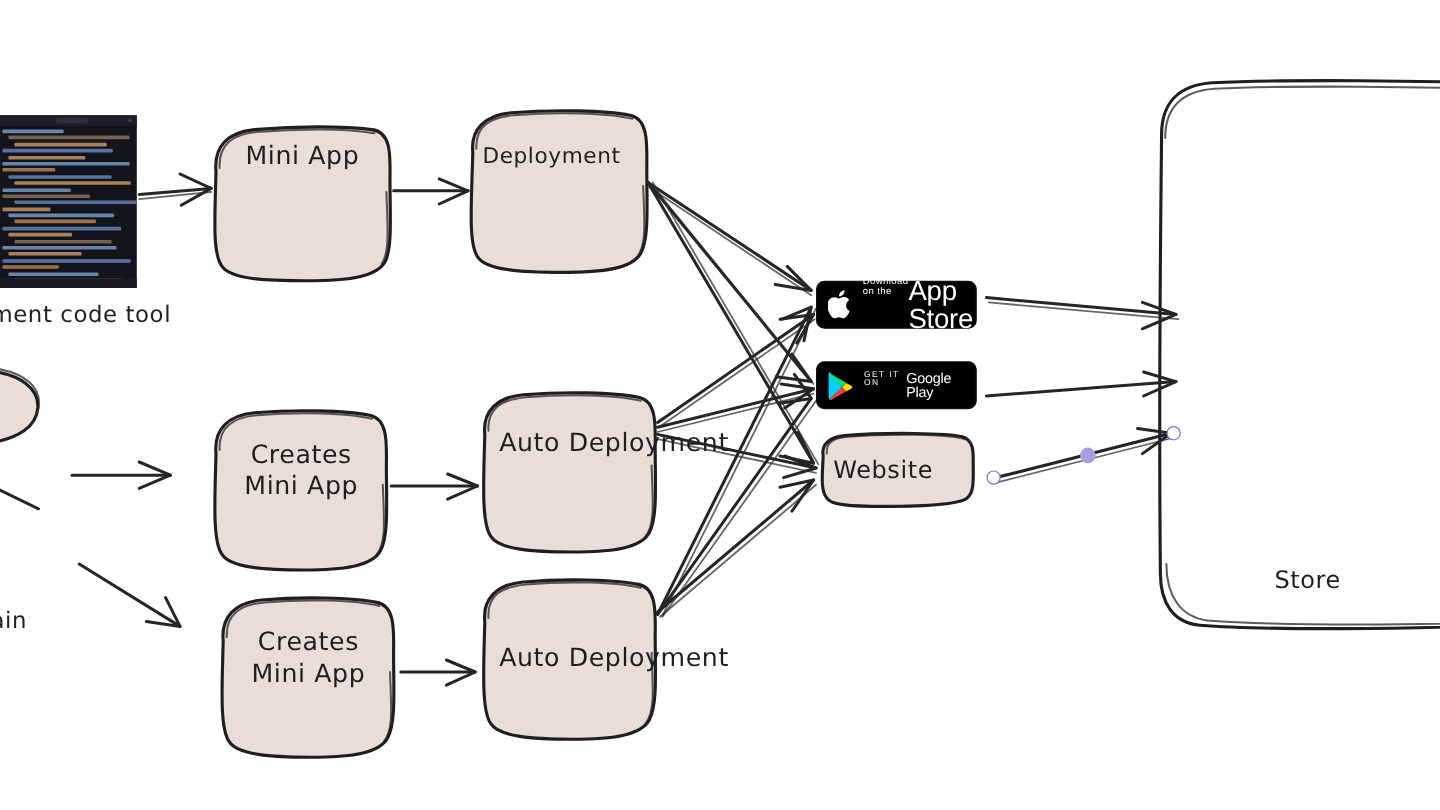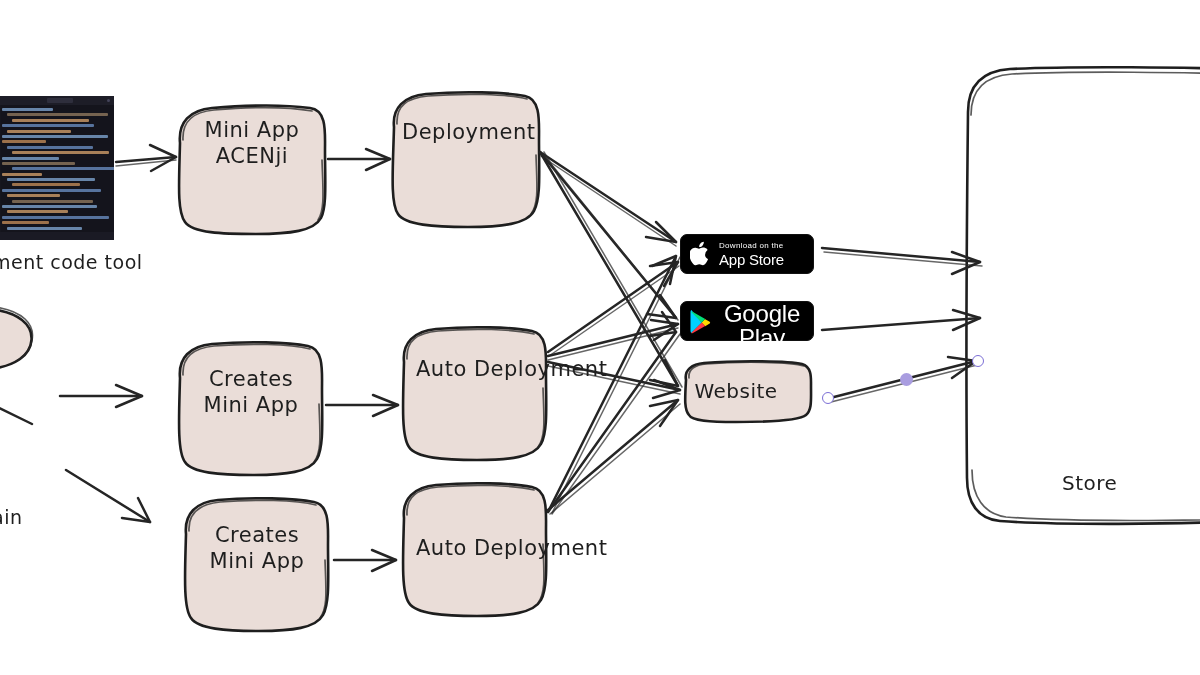--- a/index.html
+++ b/index.html
@@ -114,44 +114,43 @@
   }
   .badge .glyph {
     flex: 0 0 auto;
     display: flex;
     align-items: center;
     justify-content: center;
     margin-right: 7px;
   }
   .badge .txt {
     display: flex;
-    flex-direction: column;
+    flex-direction: row;
     justify-content: center;
     line-height: 1;
   }
   .badge .small {
     color: #ffffff;
     font-size: 8px;
     letter-spacing: 0.3px;
     font-family: "Liberation Sans", sans-serif;
     margin-bottom: 2px;
   }
   .badge .big {
     color: #ffffff;
-    font-size: 15px;
+    font-size: 23px;
     letter-spacing: -0.2px;
     font-family: "Liberation Sans", sans-serif;
   }
   .badge.play .small {
     font-size: 7px;
     letter-spacing: 1.2px;
   }
   .badge.play .big {
-    font-size: 24px;
-    text-align: center;
+    font-size: 12px;
   }
   
   .handle {
     position: absolute;
     z-index: 9;
     border-radius: 50%;
     box-sizing: border-box;
   }
   .handle.hollow {
     background: #ffffff;
@@ -413,24 +412,23 @@
       </svg>
     </span>
     <span class="txt">
       <span class="small">GET IT ON</span>
       <span class="big">Google Play</span>
     </span>
   </div>
 
   <div class="node-label" style="left:178px; top:118px; width:148px; font-size:21px;">
     <div>Mini App</div>
-    <div>ACENji</div>
-  </div>
-
-  <div class="node-label" style="left:390px; top:120px; width:148px; font-size:21px; text-align:left; padding-left:12px;">
+  </div>
+
+  <div class="node-label" style="left:390px; top:120px; width:148px; font-size:18px; text-align:left; padding-left:12px;">
     <div>Deployment</div>
   </div>
 
   <div class="node-label" style="left:178px; top:367px; width:146px; font-size:21px;">
     <div>Creates</div>
     <div>Mini App</div>
   </div>
 
   <div class="node-label" style="left:416px; top:357px; font-size:21px; text-align:left;">
     <div>Auto Deployment</div>

